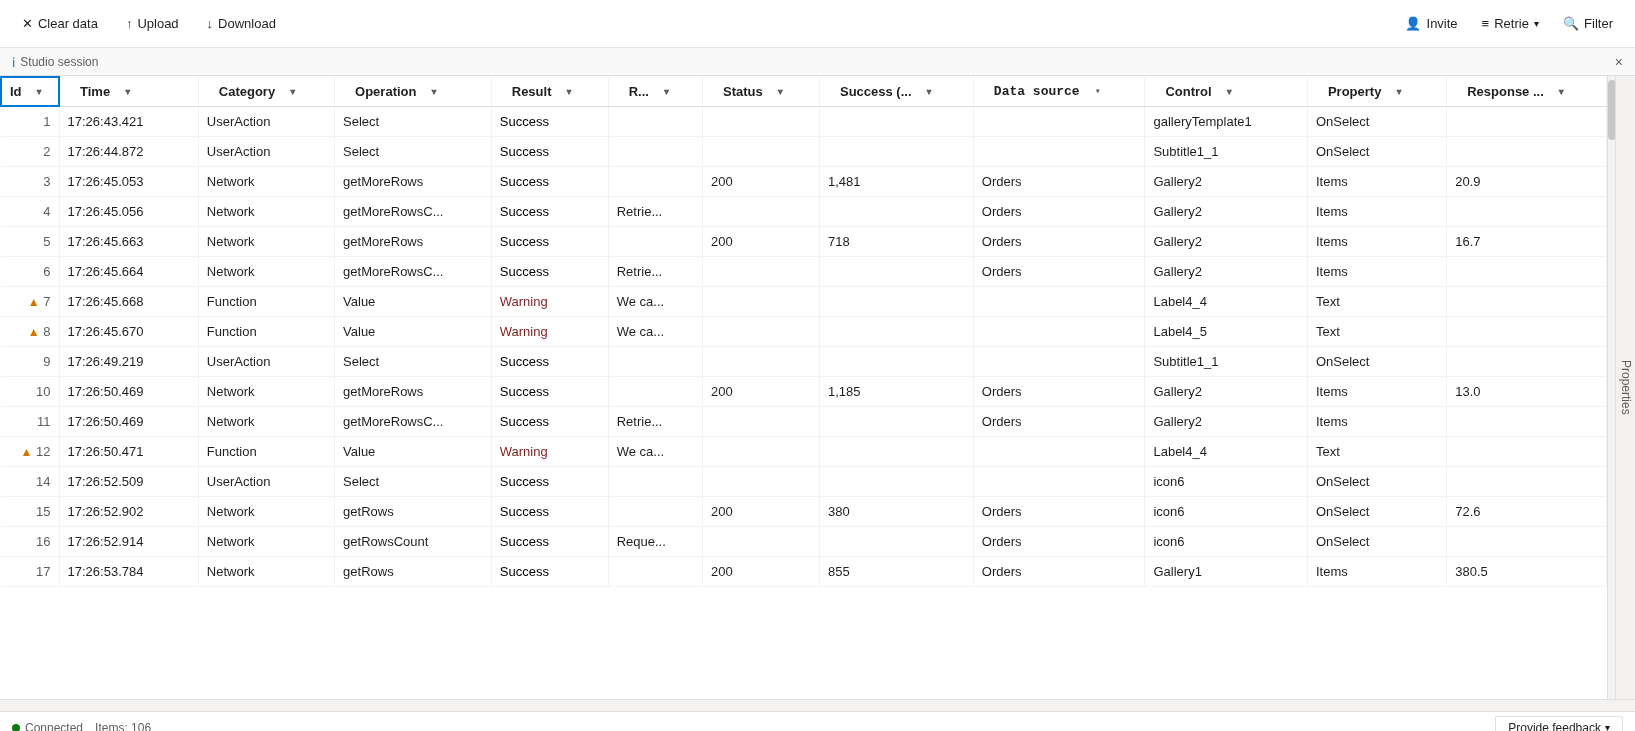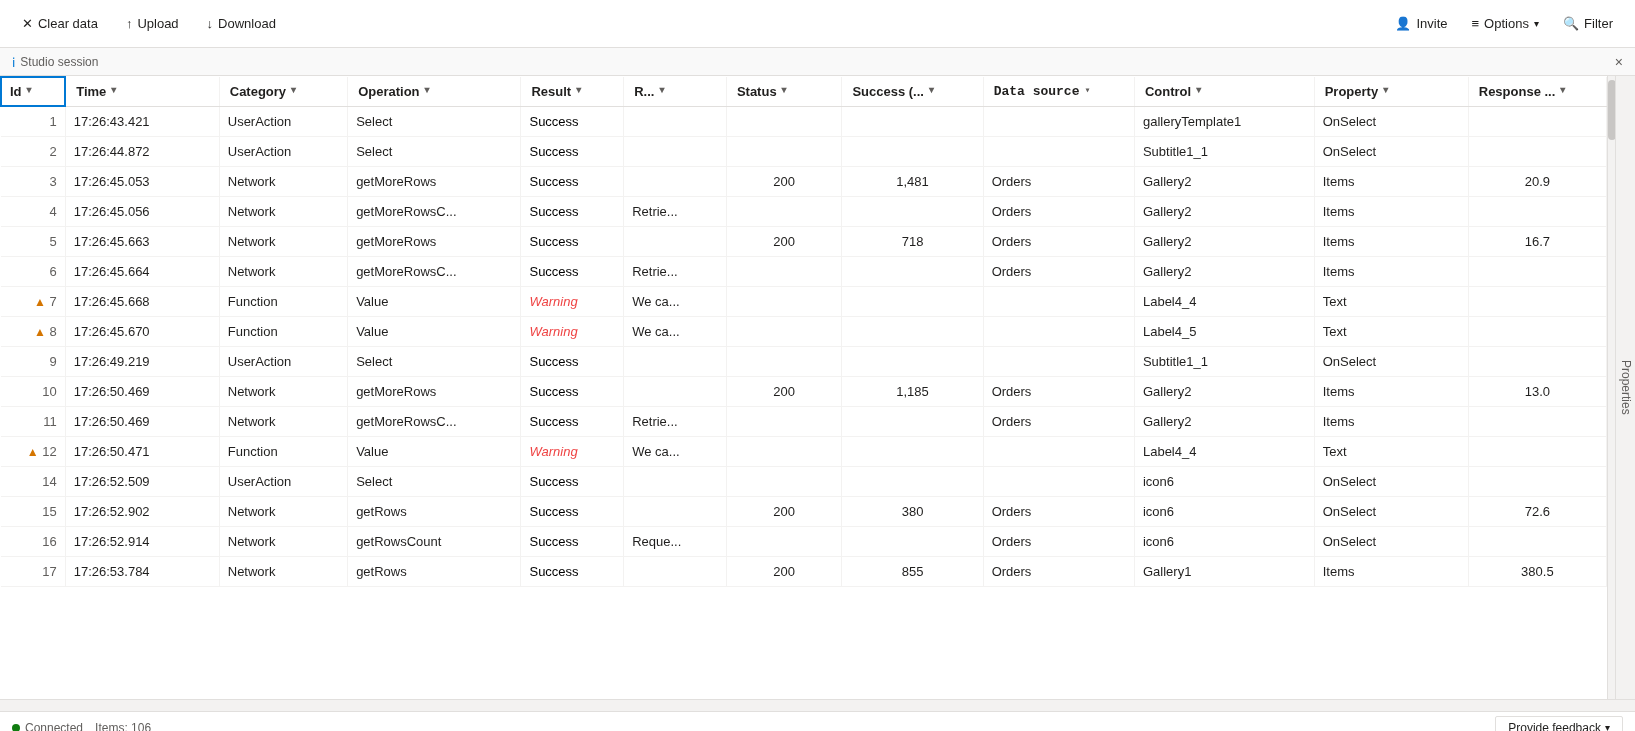--- a/index.html
+++ b/index.html
@@ -28,35 +28,35 @@
     
     .main-area { display: flex; height: calc(731px - 48px - 28px - 32px); overflow: hidden; }
 
     
     .table-container { flex: 1; overflow: auto; position: relative; }
 
     
     table { border-collapse: collapse; width: max-content; min-width: 100%; font-size: 13px; }
     thead th {
       position: sticky; top: 0; background: #fff; border-bottom: 1px solid #e1dfdd;
-      padding: 6px 10px; text-align: left; font-weight: 600; white-space: nowrap;
+      padding: 6px 20px; text-align: left; font-weight: 600; white-space: nowrap;
       z-index: 2; border-right: 1px solid #f3f2f1;
     }
     thead th:first-child { border: 2px solid #0078d4; background: #fff; padding: 6px 8px; }
-    .col-sort { display: flex; align-items: flex-start; gap: 5px; }
+    .col-sort { display: flex; align-items: center; gap: 15px; }
     .sort-icon { font-size: 10px; color: #605e5c; }
 
     tbody tr { border-bottom: 1px solid #f3f2f1; }
     tbody td { padding: 6px 8px; white-space: nowrap; border-right: 1px solid #f3f2f1; height: 30px; }
     tbody td:first-child { text-align: right; color: #605e5c; width: 50px; }
-    .td-num { text-align: center; }
+    .td-num { text-align: left; }
 
     .warn-icon { color: #d47500; font-size: 12px; }
     .result-success { color: #000000; }
-    .result-warning { color: #ef4444; font-style: italic; }
+    .result-warning { color: #7f1d1d; }
 
     
     .h-scroll { height: 12px; background: #f3f2f1; border-top: 1px solid #e1dfdd; overflow-x: auto; overflow-y: hidden; }
     .h-scroll-inner { height: 12px; min-width: 1500px; }
 
     
     .right-panel {
       width: 20px; background: #f3f2f1; border-left: 1px solid #e1dfdd;
       display: flex; align-items: center; justify-content: center; cursor: pointer;
       writing-mode: vertical-rl; font-size: 12px; color: #605e5c; user-select: none;
@@ -117,21 +117,21 @@
     <span>↓</span>
     <span>Download</span>
   </button>
   <div class="toolbar-right">
     <button class="toolbar-btn">
       <span>👤</span>
       <span>Invite</span>
     </button>
     <button class="toolbar-btn">
       <span>≡</span>
-      <span>Options</span>
+      <span>Retrie</span>
       <span style="font-size:10px;">▾</span>
     </button>
     <button class="toolbar-btn">
       <span>🔍</span>
       <span>Filter</span>
     </button>
   </div>
 </div>
 
 <div class="session-bar">

